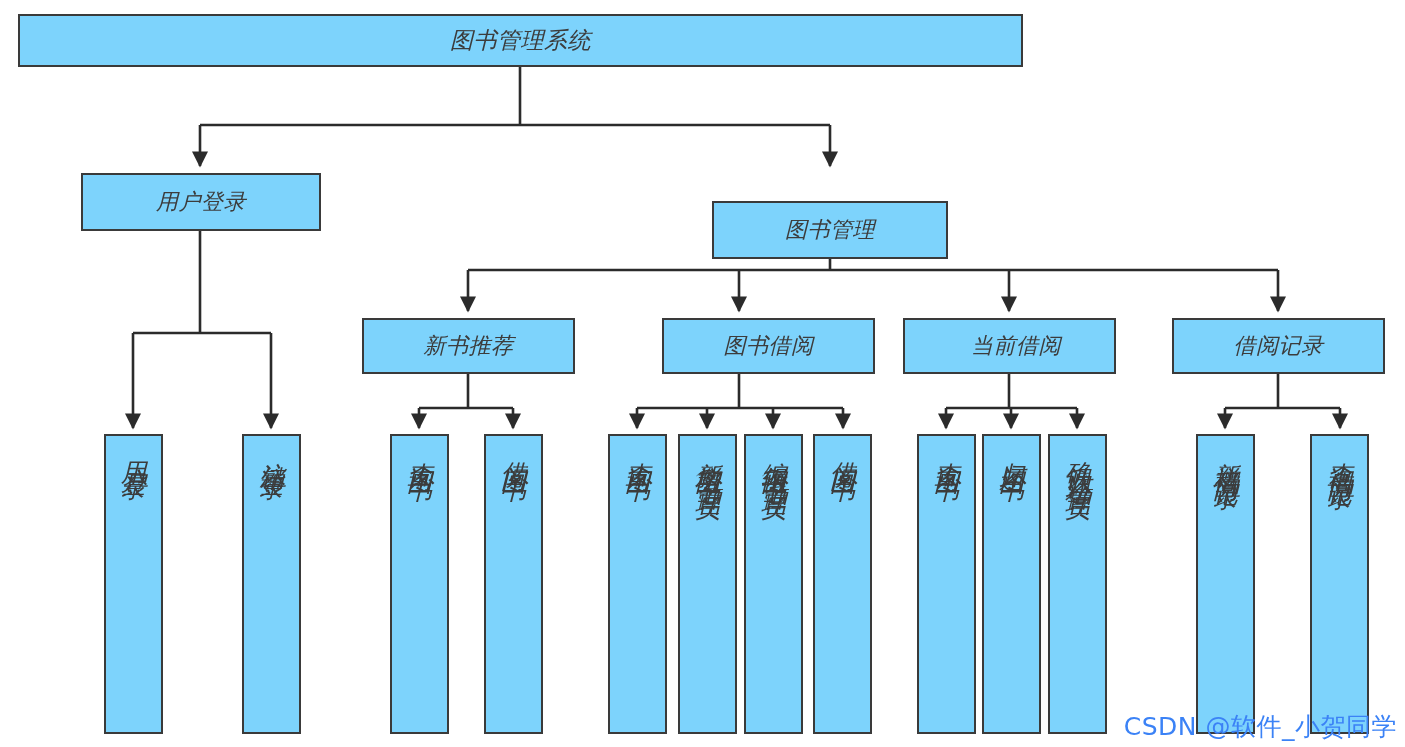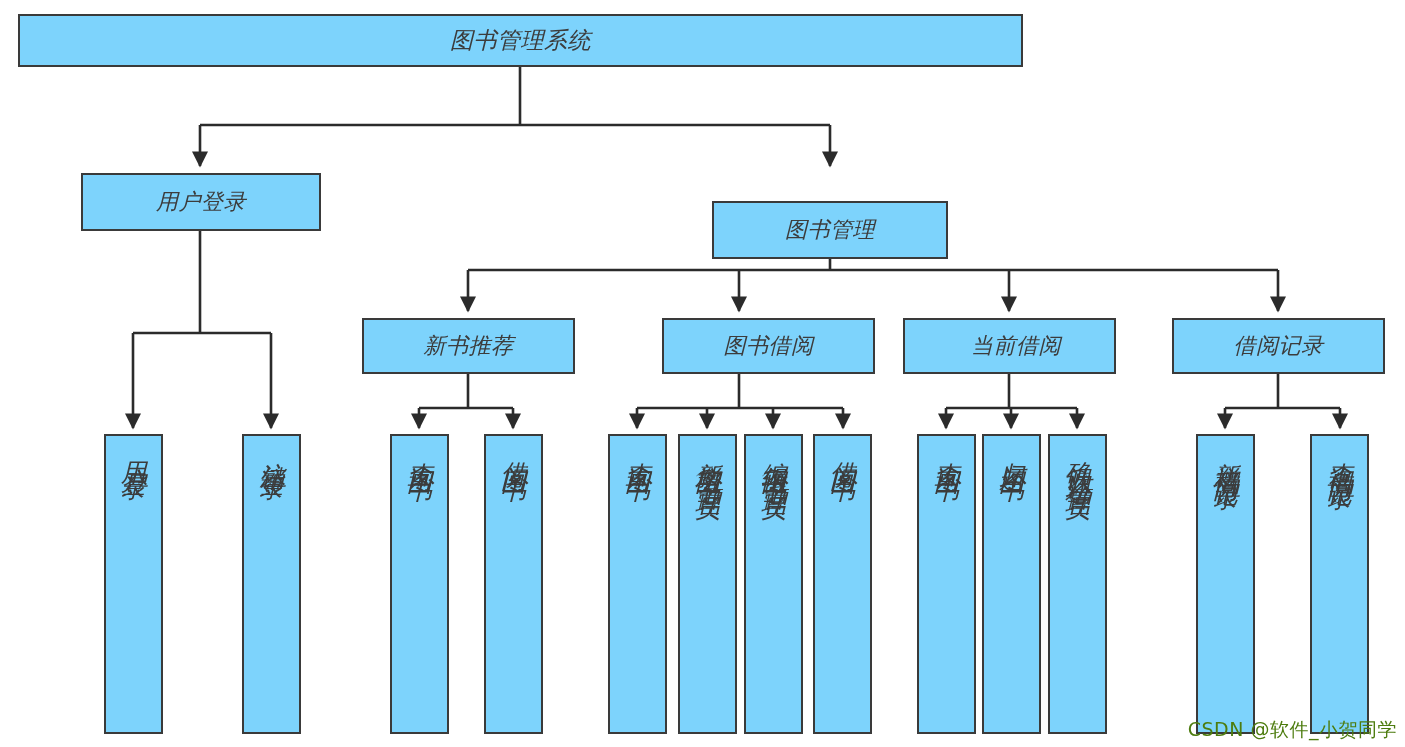--- a/index.html
+++ b/index.html
@@ -66,22 +66,22 @@
     font-size: 25px;
     line-height: 1.0;
     letter-spacing: 5px;
     white-space: nowrap;
     height: auto;
   }
   .watermark {
     position: absolute;
     right: 8px;
     bottom: 4px;
-    font-size: 19px;
-    color: #4d7c0f;
+    font-size: 25px;
+    color: #3b82f6;
     white-space: nowrap;
     font-family: "DejaVu Sans", "Liberation Sans", sans-serif;
     letter-spacing: 0.5px;
   }
 </style>
 </head>
 <body>
 
 <div id="diagram-root">
 

